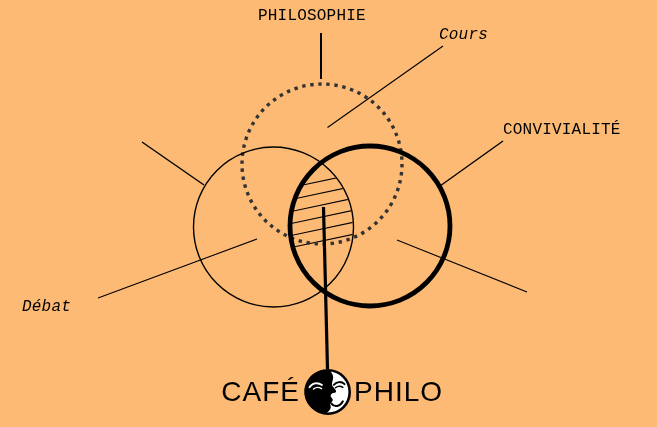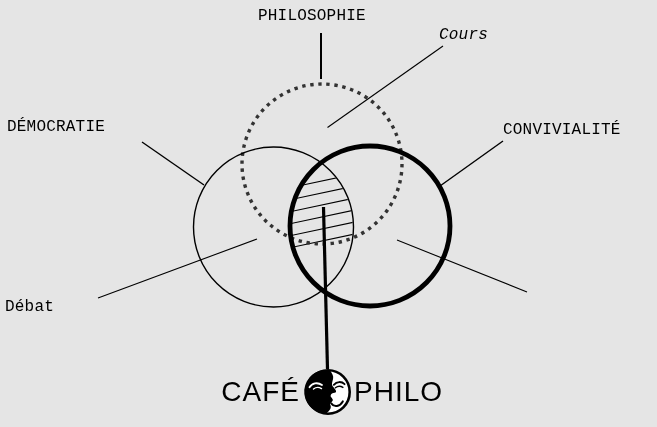--- a/index.html
+++ b/index.html
@@ -1,19 +1,19 @@
 <!DOCTYPE html>
 <html><head>
 <meta charset="utf-8">
 <style>
   html,body{margin:0;padding:0;background:#fff;}
   .stage{
     position:relative;
     width:657px;height:427px;
-    background:#e5e5e5;
+    background:#fdba74;
     overflow:hidden;
     font-family:"Liberation Mono","DejaVu Sans Mono",monospace;
     color:#000;
   }
   .stage svg{position:absolute;left:0;top:0;}
   .lbl{
     position:absolute;
     font-size:16px;
     line-height:16px;
     letter-spacing:0.2px;
@@ -29,21 +29,21 @@
     font-weight:400;
     color:#000;
     white-space:nowrap;
   }
   .logo-cafe{left:160px;top:378px;width:140px;text-align:right;}
   .logo-philo{left:354px;top:378px;}
   .lbl-philosophie{left:258px;top:8px;}
   .lbl-cours{left:439px;top:27px;font-style:italic;}
   .lbl-democratie{left:7px;top:119px;}
   .lbl-convivialite{left:503px;top:122px;text-align:right;}
-  .lbl-debat{left:5px;top:299px;}
+  .lbl-debat{left:22px;top:299px;font-style:italic;}
   .lbl-conversation{left:462px;top:305px;}
 </style>
 </head>
 <body>
 
 <div class="stage">
 
   <svg width="657" height="427" viewBox="0 0 657 427">
     <defs>
       <clipPath id="clipLeftCircle">
@@ -90,21 +90,20 @@
                C 331.8 373.0 330.7 371.3 330 370.4 Z" fill="#000"></path>
       <path d="M 309.5 387.2 C 312 383 317.5 382 322 385" fill="none" stroke="#fff" stroke-width="1.8" stroke-linecap="round"></path>
       <path d="M 313.5 389 C 316 387 319 387 321.5 388.6" fill="none" stroke="#fff" stroke-width="1.4" stroke-linecap="round"></path>
       <path d="M 333.8 384.8 C 336.8 381.2 341.6 381.2 344.6 384.2" fill="none" stroke="#000" stroke-width="1.8" stroke-linecap="round"></path>
       <path d="M 335.4 387.8 C 337.8 385.8 340.6 385.8 342.9 387.4" fill="none" stroke="#000" stroke-width="1.4" stroke-linecap="round"></path>
       <path d="M 331.2 403.4 C 334.2 407.6 339.6 406.8 342.8 401.4" fill="none" stroke="#000" stroke-width="2" stroke-linecap="round"></path>
     </g>
   </svg>
 
   <div class="lbl lbl-philosophie">PHILOSOPHIE</div>
-  <div class="lbl lbl-democratie">DÉMOCRATIE</div>
   <div class="lbl lbl-convivialite">CONVIVIALITÉ</div>
 
   <div class="lbl lbl-cours">Cours</div>
   <div class="lbl lbl-debat">Débat</div>
 
   <div class="logo-word logo-philo">PHILO</div>
   <div class="logo-word logo-cafe">CAFÉ</div>
 
 </div>
 

